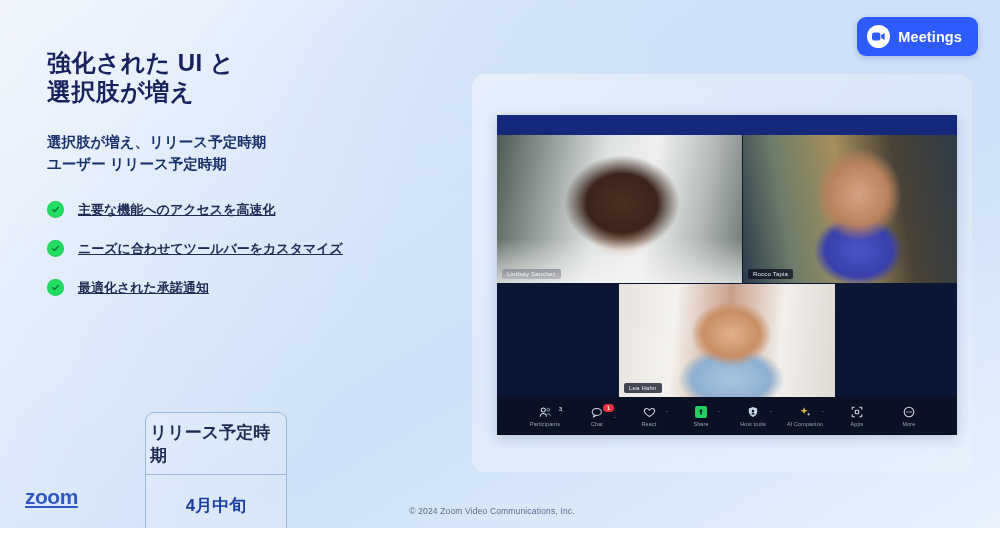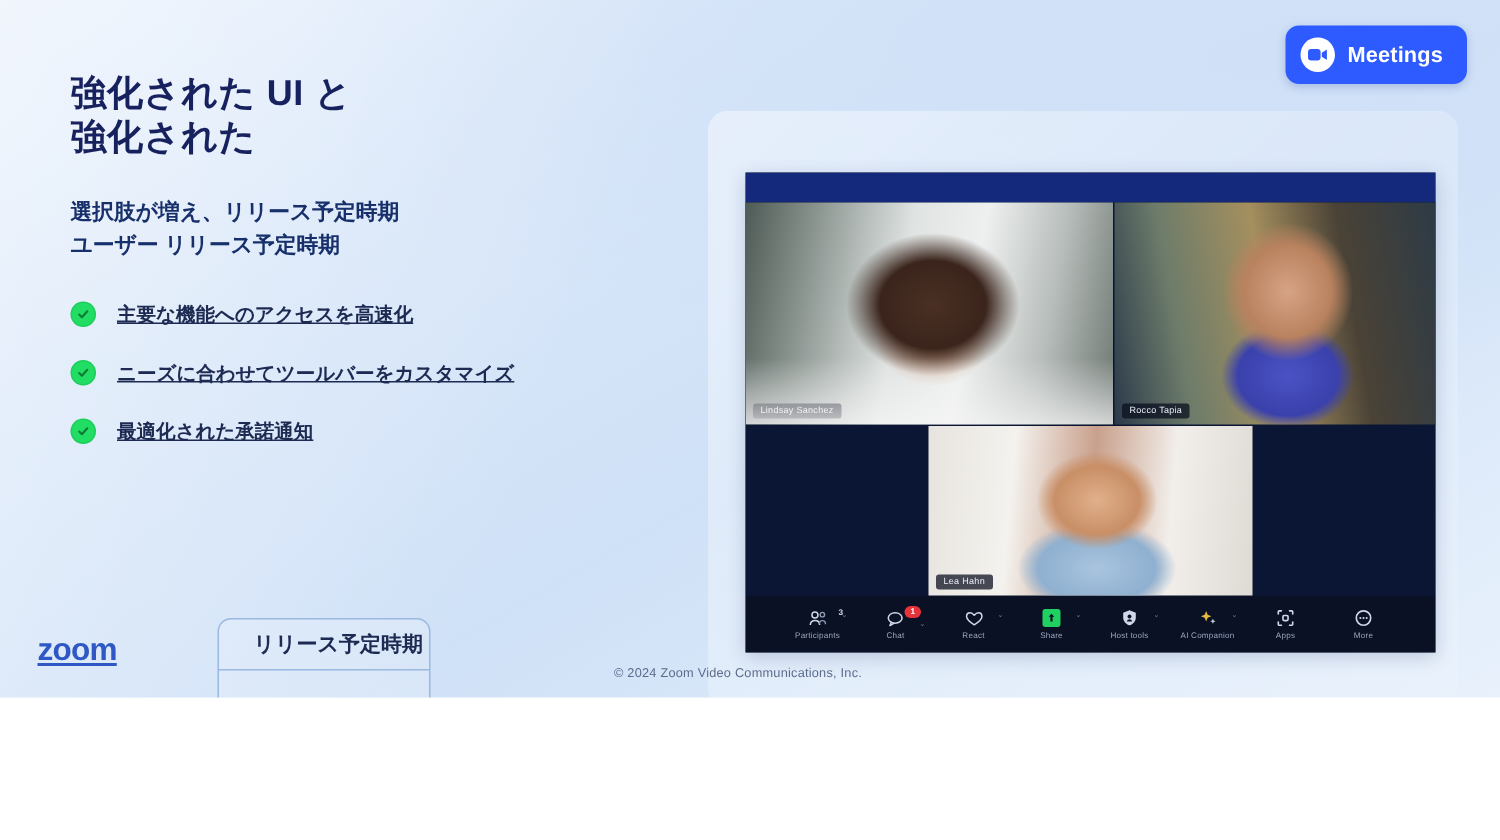--- a/index.html
+++ b/index.html
@@ -3,21 +3,21 @@
 <meta charset="utf-8">
 <title>Zoom Slide</title>
 <style>
   html,body{margin:0;padding:0;}
   body{
     width:1000px;height:560px;overflow:hidden;
     font-family:"Liberation Sans","DejaVu Sans",sans-serif;
     background:#ffffff;
   }
   .slide{
-    position:relative;width:1000px;height:465px;
+    position:relative;width:1000px;height:528px;
     background:
       radial-gradient(120% 90% at 85% 8%, #cfe0f7 0%, rgba(207,224,247,0) 55%),
       linear-gradient(150deg,#e9f1fc 0%,#d9e7f9 28%,#cfe1f7 58%,#e8f1fc 100%);
     overflow:hidden;
   }
   .slide:before{
     content:"";position:absolute;left:-18%;top:-10%;width:85%;height:130%;
     background:linear-gradient(115deg,rgba(255,255,255,.55),rgba(255,255,255,0) 62%);
     transform:rotate(-6deg);pointer-events:none;
   }
@@ -54,21 +54,21 @@
     box-shadow:0 0 0 1px rgba(20,160,70,.25) inset;
   }
   .bullet-text{color:#1d2a52;font-size:13px;font-weight:700;line-height:1.3;text-decoration:underline;}
 
   
   .release-box{
     position:absolute;left:145px;top:412px;width:140px;
     border:1px solid #9ab8e0;border-radius:9px;background:rgba(255,255,255,.18);
   }
   .release-head{
-    text-align:right;font-size:14px;color:#1d2a52;font-weight:600;
+    text-align:left;font-size:17px;color:#1d2a52;font-weight:600;
     padding:8px 4px 7px;border-bottom:1px solid #9ab8e0;
   }
   .release-val{
     text-align:center;font-size:17px;color:#1b3fa0;font-weight:700;
     padding:19px 4px 20px;
   }
 
   
   .panel-card{
     position:absolute;left:472px;top:74px;width:500px;height:398px;
@@ -155,21 +155,21 @@
         <rect x="0" y="0.6" width="8.4" height="7.8" rx="2.2" fill="#2e5bff"></rect>
         <path d="M9.2 3.1 L12.6 1.0 V8.0 L9.2 5.9 Z" fill="#2e5bff"></path>
       </svg>
     </span>
     <span class="label">Meetings</span>
   </div>
 
   <div class="left">
     <h1 class="title">
       <span>強化された UI と</span><br>
-      <span>強化された</span>
+      <span>選択肢が増え</span>
     </h1>
     <p class="subtitle">
       <span>選択肢が増え、リリース予定時期</span><br>
       <span>ユーザー リリース予定時期</span>
     </p>
 
     <ul class="bullets">
       <li class="bullet">
         <span class="check">
           <svg width="9" height="9" viewBox="0 0 10 10" aria-hidden="true">

